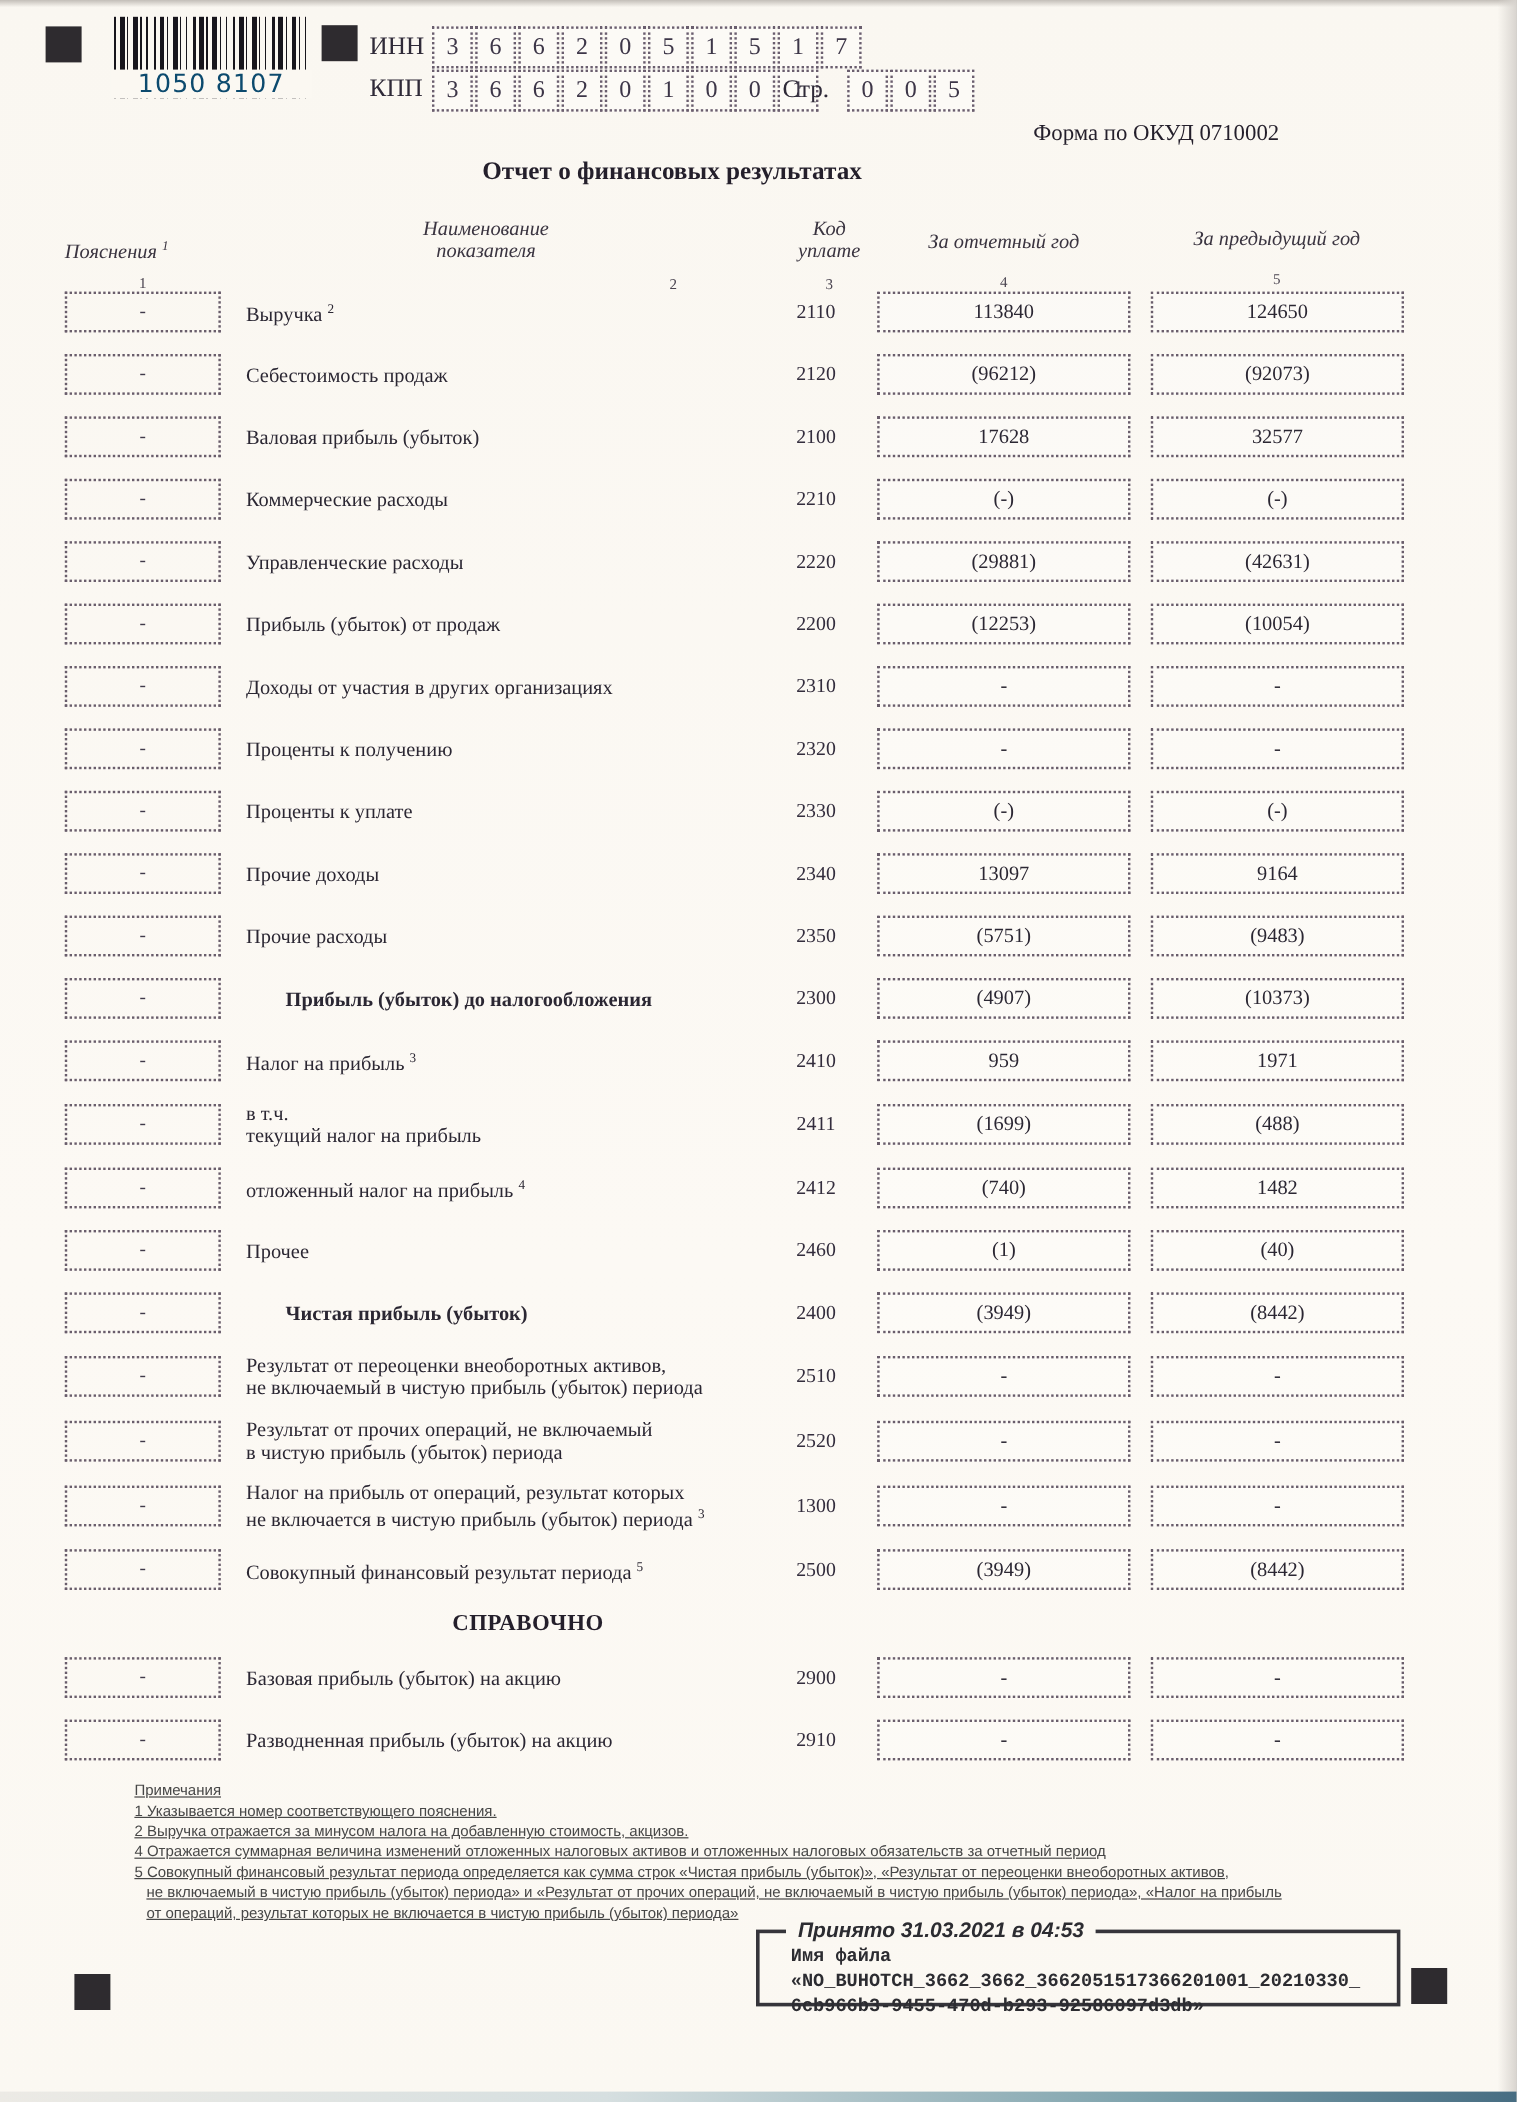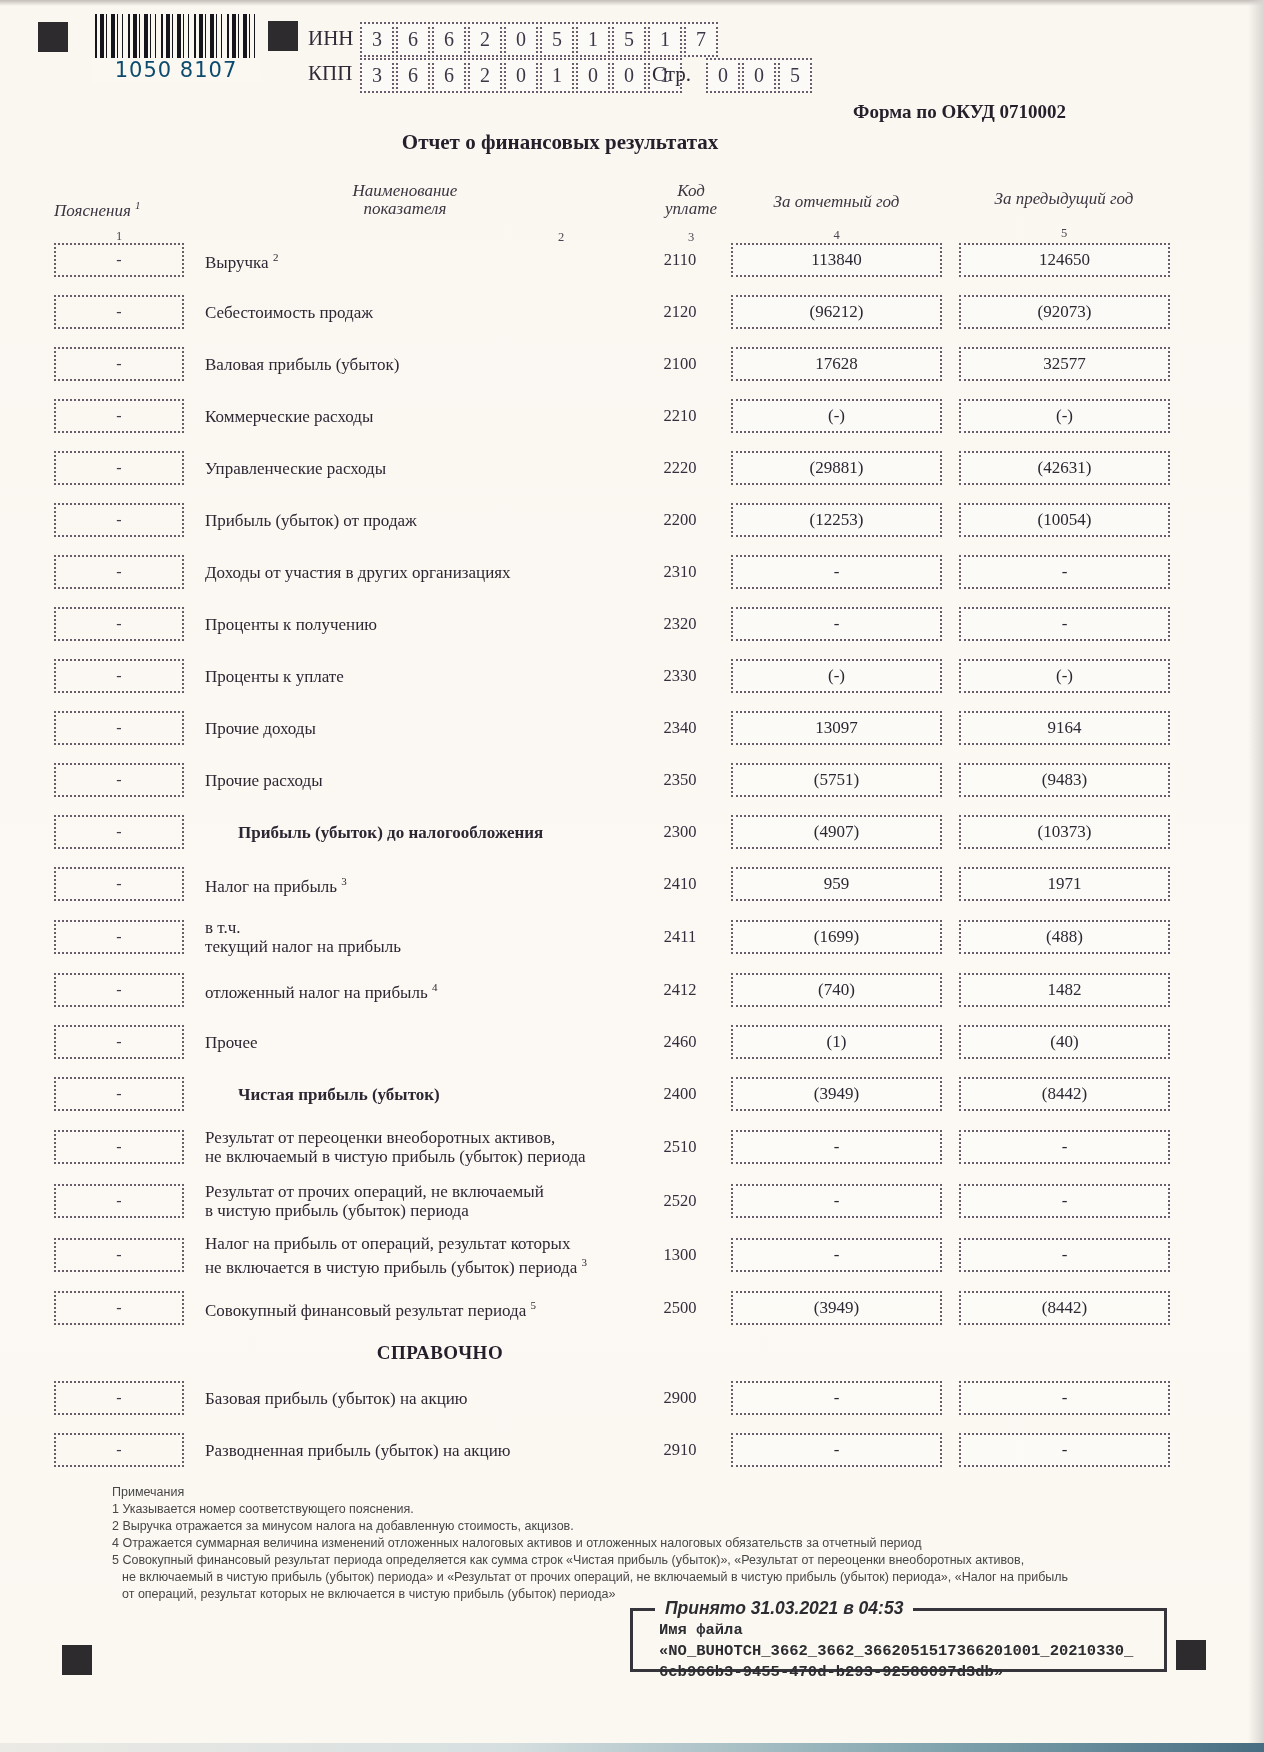--- a/index.html
+++ b/index.html
@@ -26,21 +26,21 @@
        #17151c 27px 28px,rgba(0,0,0,0) 28px 33px);}
   .bc-num{position:absolute;left:92px;top:58px;width:168px;text-align:center;background:#fbf8f2;
      font-family:"DejaVu Sans",sans-serif;font-size:21px;letter-spacing:1px;color:#0c4a6e;}
   
   .req-lbl{position:absolute;font-size:21px;color:#2f2a38;}
   .lbl-inn{left:308px;top:26px;} .lbl-kpp{left:308px;top:61px;} .lbl-str{left:652px;top:62px;}
   .cells{position:absolute;display:flex;gap:2px;}
   .cells-inn{left:360px;top:22px;} .cells-kpp{left:360px;top:58px;} .cells-str{left:706px;top:58px;}
   .cell{width:30px;height:31px;border:2px dotted #6a5e6e;display:flex;align-items:center;justify-content:center;
         font-size:20px;color:#3d3648;background:rgba(255,255,255,0.35);}
-  .okud{position:absolute;left:800px;top:101px;width:266px;text-align:right;font-weight:bold;font-size:19px;color:#241f2b;}
+  .okud{position:absolute;left:800px;top:101px;width:266px;text-align:right;font-weight:normal;font-size:19px;color:#241f2b;}
   .title{position:absolute;left:240px;top:130px;width:640px;text-align:center;font-weight:bold;font-size:21px;color:#241f2b;}
   
   .chead{position:absolute;font-style:italic;font-size:17px;color:#3a3440;line-height:18px;text-align:center;}
   .h-col1{left:54px;top:196px;text-align:left;}
   .h-col2{left:300px;top:182px;width:210px;}
   .h-col3{left:650px;top:182px;width:82px;}
   .h-col4{left:731px;top:193px;width:211px;}
   .h-col5{left:956px;top:190px;width:216px;}
   .cnum{position:absolute;font-size:12.5px;color:#4a4450;text-align:center;}
   .n1{left:54px;top:229px;width:130px;} .n2{left:546px;top:230px;width:30px;}
@@ -55,21 +55,21 @@
   .name{flex:none;margin-left:21px;width:424px;font-size:17px;line-height:19px;color:#2b2733;}
   .subtotal .name{font-weight:bold;padding-left:33px;width:391px;}
   .code{flex:none;width:102px;text-align:center;font-size:16.5px;color:#332d3d;}
   .vbox{flex:none;width:207px;height:30px;border:2px dotted #695d6b;background:rgba(255,255,255,0.3);
         display:flex;align-items:center;justify-content:center;font-size:17px;color:#2b2733;}
   .vbox + .vbox{margin-left:17px;}
   .section-row{display:flex;align-items:center;min-height:38px;}
   .section-title{margin-left:205px;width:470px;text-align:center;font-weight:bold;font-size:19px;letter-spacing:0.5px;color:#241f2b;}
   
   .footnotes{position:absolute;left:112px;top:1484px;width:1000px;
-        font-family:"Liberation Sans","DejaVu Sans",sans-serif;font-size:12.5px;line-height:17px;color:#474747;}
+        font-family:"Liberation Sans","DejaVu Sans",sans-serif;font-size:12.5px;line-height:17px;color:#474747;text-decoration:underline;}
   .fn-indent{padding-left:10px;}
   
   .stamp{position:absolute;left:630px;top:1608px;width:531px;height:58px;border:3px solid #36353b;
         font-family:"Liberation Sans","DejaVu Sans",sans-serif;}
   .stamp-label{position:absolute;top:-13px;left:22px;padding:0 10px;background:#fbf8f2;
         font-weight:bold;font-size:17.5px;color:#2c2c31;white-space:nowrap;font-style:italic;}
   .stamp-body{padding:9px 0 0 26px;font-weight:bold;font-size:15.5px;line-height:21px;color:#2c2c31;font-family:Liberation Mono, monospace;}
 </style>
 </head>
 <body>

